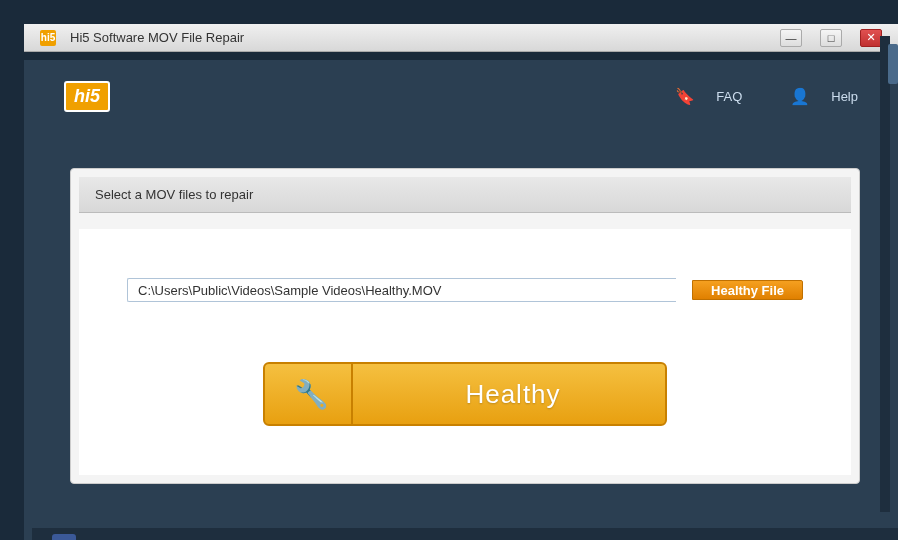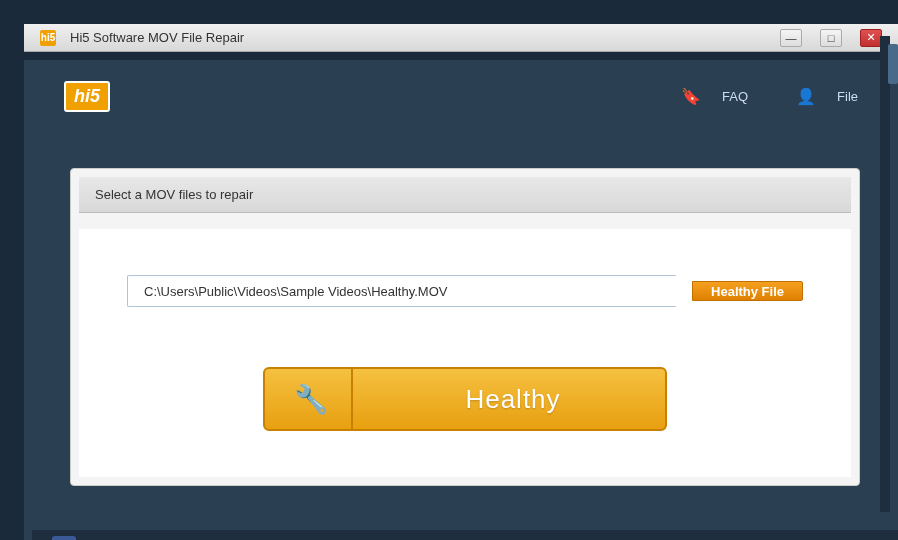--- a/index.html
+++ b/index.html
@@ -150,25 +150,25 @@
     .file-row {
       display: flex;
       align-items: center;
       width: 100%;
       max-width: 700px;
       gap: 0;
     }
 
     .file-input {
       flex: 1;
-      height: 32px;
+      height: 24px;
       border: 1px solid #b0c4d8;
       border-right: none;
       border-radius: 2px 0 0 2px;
-      padding: 0 16px;
+      padding: 0 10px;
       font-size: 13px;
       color: #333;
       background: white;
       outline: none;
     }
 
     .file-btn {
       height: 20px;
       padding: 0 18px;
       background: linear-gradient(to bottom, #f5a020, #e08000);
@@ -283,21 +283,21 @@
     <div class="logo">
       <div class="logo-box">hi5</div>
     </div>
     <div class="toolbar-right">
       <button class="toolbar-btn">
         <span class="toolbar-btn-icon">🔖</span>
         <span>FAQ</span>
       </button>
       <button class="toolbar-btn">
         <span class="toolbar-btn-icon">👤</span>
-        <span>File</span>
+        <span>Help</span>
       </button>
     </div>
   </div>
 
   <div class="content-area">
     <div class="card">
       <div class="card-header">Select a MOV files to repair</div>
       <div class="card-body">
 
         <div class="file-row">

